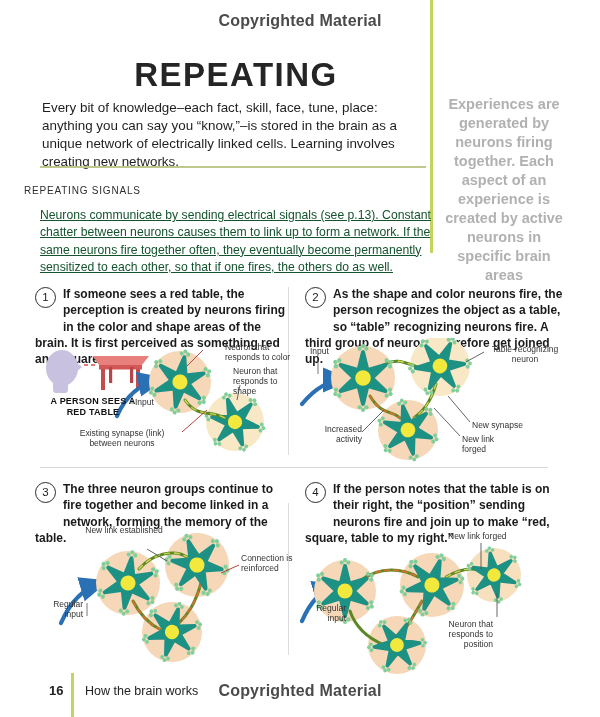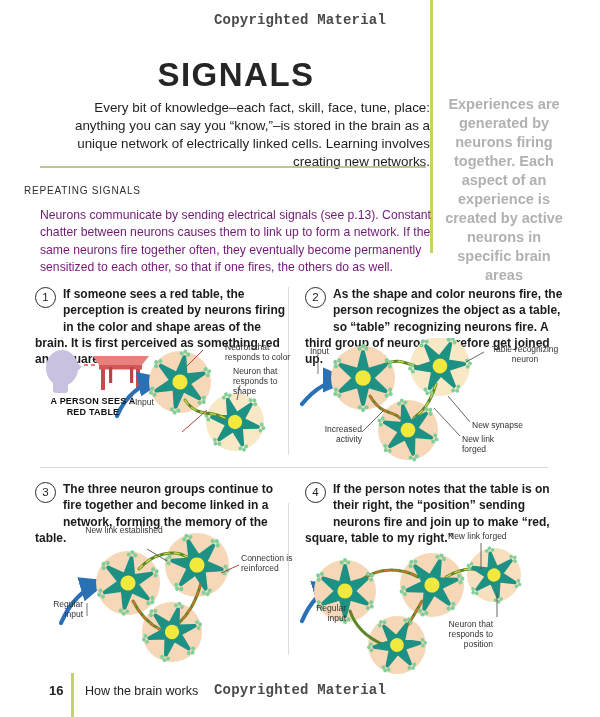--- a/index.html
+++ b/index.html
@@ -1,30 +1,30 @@
 <!DOCTYPE html>
 <html><head>
 <meta charset="utf-8">
 <style>
   html,body{margin:0;padding:0;background:#ffffff;}
   body{width:600px;height:717px;position:relative;overflow:hidden;
        font-family:"Liberation Sans",sans-serif;color:#222;}
   .abs{position:absolute;}
 
-  .copyright{font-size:14px;font-weight:700;color:#4a4a4a;letter-spacing:.2px;font-family:Liberation Mono, monospace;}
+  .copyright{font-size:16px;font-weight:700;color:#4a4a4a;letter-spacing:.2px;}
   .page-title{left:40px;top:56px;width:392px;text-align:center;font-size:33px;
               font-weight:700;letter-spacing:1.5px;color:#252525;}
-  .intro{left:42px;top:99px;width:388px;text-align:right;font-size:13.4px;
+  .intro{left:42px;top:99px;width:388px;text-align:left;font-size:13.4px;
          line-height:1.34;color:#1f1f1f;font-weight:500;}
   .rule-olive{left:40px;top:166px;width:386px;height:2px;background:#bcc98b;}
   .rule-green-v{left:430px;top:0;width:3px;height:253px;background:#c4d45f;}
   .sidebar-quote{left:444px;top:95px;width:120px;font-size:14.5px;font-weight:700;
                  color:#b1b1b1;line-height:1.31;text-align:center;}
   .section-heading{left:24px;top:185px;font-size:10px;letter-spacing:.8px;color:#2e2e2e;}
-  .section-body{left:40px;top:207px;width:392px;font-size:12.2px;line-height:1.42;color:#701a75;}
+  .section-body{left:40px;top:207px;width:392px;font-size:12.2px;line-height:1.42;color:#14532d;text-decoration:underline;}
 
   .panel-caption{position:absolute;font-size:12px;font-weight:600;color:#1b1b1b;line-height:1.36;}
   .num-circle{float:left;width:19px;height:19px;border:1.4px solid #2b2b2b;border-radius:50%;
               text-align:center;line-height:19px;font-size:11.5px;font-weight:400;margin:1px 7px 12px 0;}
 
   .vdiv{left:288px;width:1px;background:#dcdcdc;}
   .hdiv{left:40px;top:467px;width:508px;height:1px;background:#d8d8d8;}
 
   .diagram{position:absolute;}
   .diagram svg{position:absolute;left:0;top:0;}
@@ -87,21 +87,21 @@
       <circle r="11.5" fill="#f2e93c"></circle>
     </g>
     <marker id="arrowblue" markerWidth="8" markerHeight="8" refX="5" refY="3" orient="auto">
       <path d="M0,0 L7,3 L0,6 z" fill="#2a70b5"></path>
     </marker>
   </defs>
 </svg>
 
 <div class="abs copyright" style="left:0;top:12px;width:600px;text-align:center;">Copyrighted Material</div>
 
-<div class="abs page-title">SIGNALS</div>
+<div class="abs page-title">REPEATING</div>
 <div class="abs intro">Every bit of knowledge–each fact, skill, face, tune, place: anything you can say you “know,”–is stored in the brain as a unique network of electrically linked cells. Learning involves creating new networks.</div>
 <div class="abs rule-olive"></div>
 
 <div class="abs rule-green-v"></div>
 <div class="abs sidebar-quote">Experiences are generated by neurons firing together. Each aspect of an experience is created by active neurons in specific brain areas</div>
 
 <div class="abs section-heading">REPEATING SIGNALS</div>
 <div class="abs section-body">Neurons communicate by sending electrical signals (see p.13). Constant chatter between neurons causes them to link up to form a network. If the same neurons fire together often, they eventually become permanently sensitized to each other, so that if one fires, the others do as well.</div>
 
 <div class="abs vdiv" style="top:287px;height:168px;"></div>
@@ -160,20 +160,21 @@
     <path class="lk-yel" d="M 150 62 C 162 80, 176 72, 190 80"></path>
 
     <line class="leader-red" x1="152" y1="28" x2="168" y2="12"></line>
     <line class="leader" x1="205" y1="47" x2="202" y2="62"></line>
     <line class="leader-red" x1="147" y1="94" x2="172" y2="72"></line>
   </svg>
   <div class="dlabel b c" style="left:6px;top:58px;width:104px;">A PERSON SEES A RED TABLE</div>
   <div class="dlabel" style="left:100px;top:59px;width:30px;">Input</div>
   <div class="dlabel" style="left:170px;top:4px;width:80px;margin-left:20px;">Neuron that responds to color</div>
   <div class="dlabel" style="left:198px;top:28px;width:62px;">Neuron that responds to shape</div>
+  <div class="dlabel c" style="left:28px;top:90px;width:118px;">Existing synapse (link) between neurons</div>
 </div>
 
 <div class="diagram" style="left:300px;top:338px;width:265px;height:132px;">
   <svg width="265" height="132" viewBox="0 0 265 132">
     <path class="arrow" d="M 2 66 Q 22 42 44 42" marker-end="url(#arrowblue)"></path>
     <line class="tick" x1="18" y1="22" x2="18" y2="36"></line>
     <circle cx="63" cy="40" r="32" fill="#f6d7b7"></circle>
     <circle cx="140" cy="28" r="30" fill="#f8e8c6"></circle>
     <circle cx="108" cy="92" r="30" fill="#f6d7b7"></circle>
     <path class="lk-base" d="M 80 30 C 100 12, 118 36, 132 30"></path>

